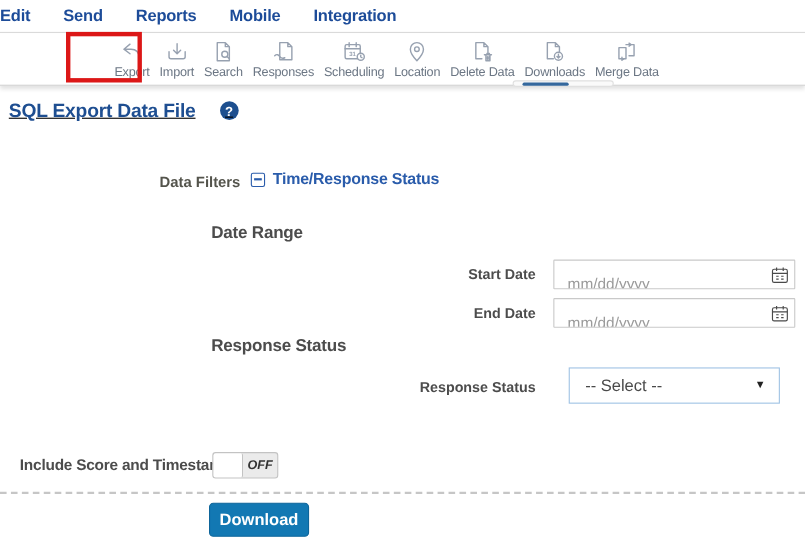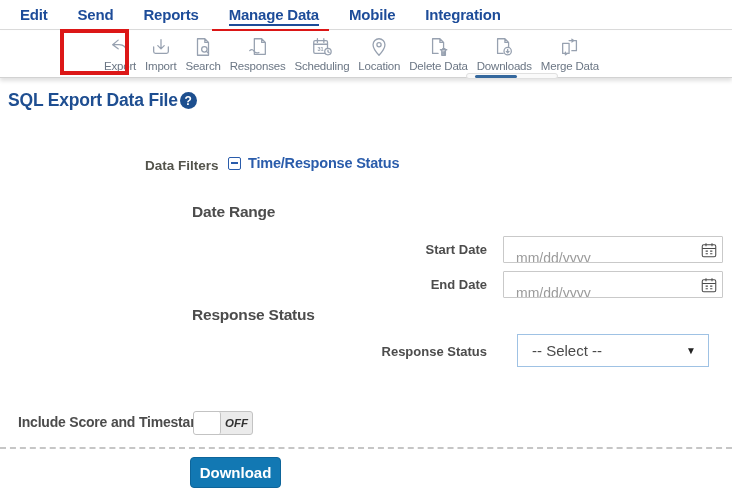--- a/index.html
+++ b/index.html
@@ -3,21 +3,21 @@
 <meta charset="utf-8">
 <style>
   * { margin:0; padding:0; box-sizing:border-box; }
   html,body { width:732px; height:495px; background:#fff; overflow:hidden;
     font-family:"Liberation Sans", sans-serif; }
   #app { position:relative; width:732px; height:495px; background:#fff; }
 
   
   .navbar { position:absolute; left:0; top:0; width:732px; height:30px;
     background:#fff; border-bottom:1px solid #dadada; display:flex;
-    align-items:center; padding-left:20px; gap:30px; }
+    align-items:center; gap:30px; }
   .nav-item { position:relative; font-size:15px; font-weight:bold; color:#1d4c99;
     letter-spacing:-0.2px; cursor:pointer; white-space:nowrap; }
   .nav-item.active .txt { border-bottom:2px solid #1d4c99; padding-bottom:1px; }
   .nav-red-underline { position:absolute; left:-17px; right:-10px; top:23px;
     height:4px; background:#dc1717; }
 
   
   .toolbar { position:absolute; left:0; top:31px; width:732px; height:47px;
     background:#fff; border-bottom:1px solid #d2d2d2;
     box-shadow:0 3px 4px rgba(0,0,0,0.12); display:flex; align-items:flex-start;
@@ -34,21 +34,21 @@
 
   .annotation-box { position:absolute; left:60px; top:29px; width:69px;
     height:46px; border:4px solid #dc1717; pointer-events:none; z-index:5; }
   .scroll-track { position:absolute; left:466px; top:73px; width:92px; height:6px;
     border:1px solid #e0e0e0; border-radius:3px; background:#fafafa; }
   .scroll-thumb { position:absolute; left:8px; top:1px; width:42px; height:3px;
     background:#35689d; border-radius:2px; }
 
   
   .page-title-row { position:absolute; left:8px; top:90px; display:flex;
-    align-items:center; gap:2px; }
+    align-items:center; gap:22px;text-decoration:underline; }
   .page-title { font-size:17.5px; font-weight:bold; color:#1e4e91;
     letter-spacing:-0.2px; }
   .help-badge { width:17px; height:17px; border-radius:50%; background:#1d4f8f;
     color:#fff; font-size:12px; font-weight:bold; display:flex;
     align-items:center; justify-content:center; cursor:pointer; }
 
   
   .data-filters-label { position:absolute; left:145px; top:158px;
     font-size:13.5px; font-weight:bold; color:#54544c; }
   .filter-group { position:absolute; left:228px; top:155px; display:flex;
@@ -102,24 +102,20 @@
 </style>
 </head>
 <body>
 
 <div id="app">
 
   <div class="navbar">
     <span class="nav-item"><span class="txt">Edit</span></span>
     <span class="nav-item"><span class="txt">Send</span></span>
     <span class="nav-item"><span class="txt">Reports</span></span>
-    <span class="nav-item active">
-      <span class="txt">Manage Data</span>
-      <span class="nav-red-underline"></span>
-    </span>
     <span class="nav-item"><span class="txt">Mobile</span></span>
     <span class="nav-item"><span class="txt">Integration</span></span>
   </div>
 
   <div class="toolbar">
 
     <div class="tool-item">
       <span class="ticon">
         <svg width="22" height="22" viewBox="0 0 24 24">
           <path d="M4 9.5 L10 4.5 M4 9.5 L10 14 M4 9.5 H11 C16.5 9.5 19 13 19.5 18"></path>

